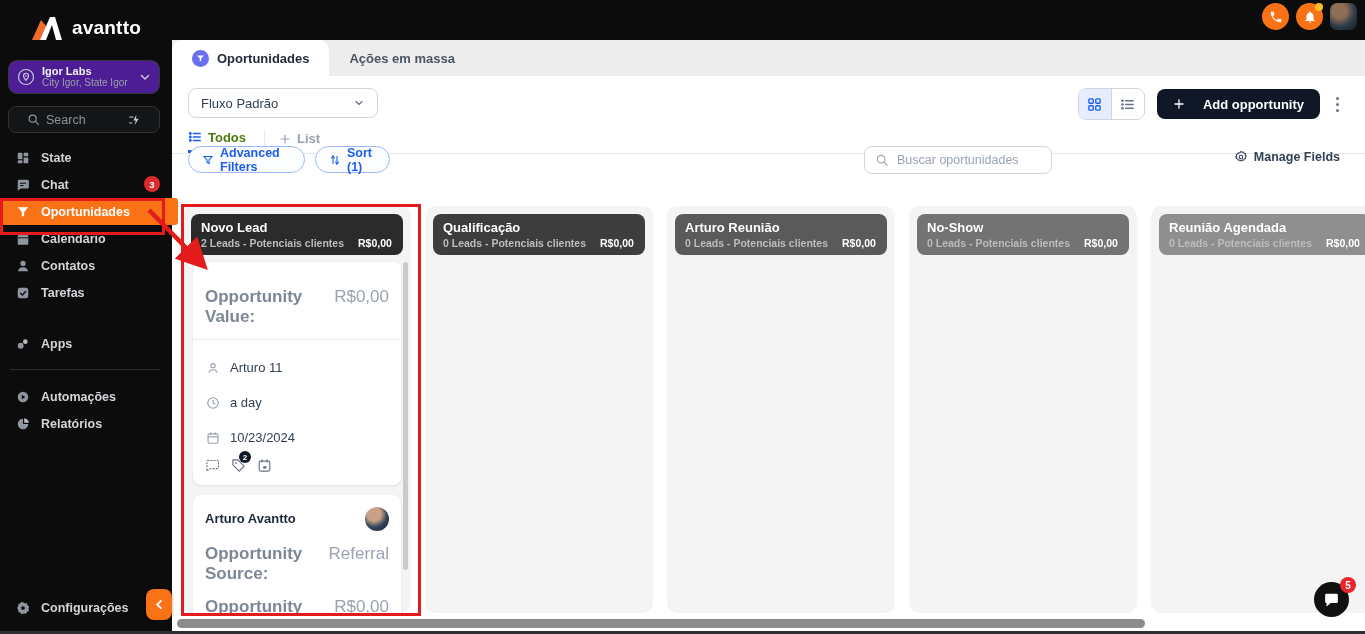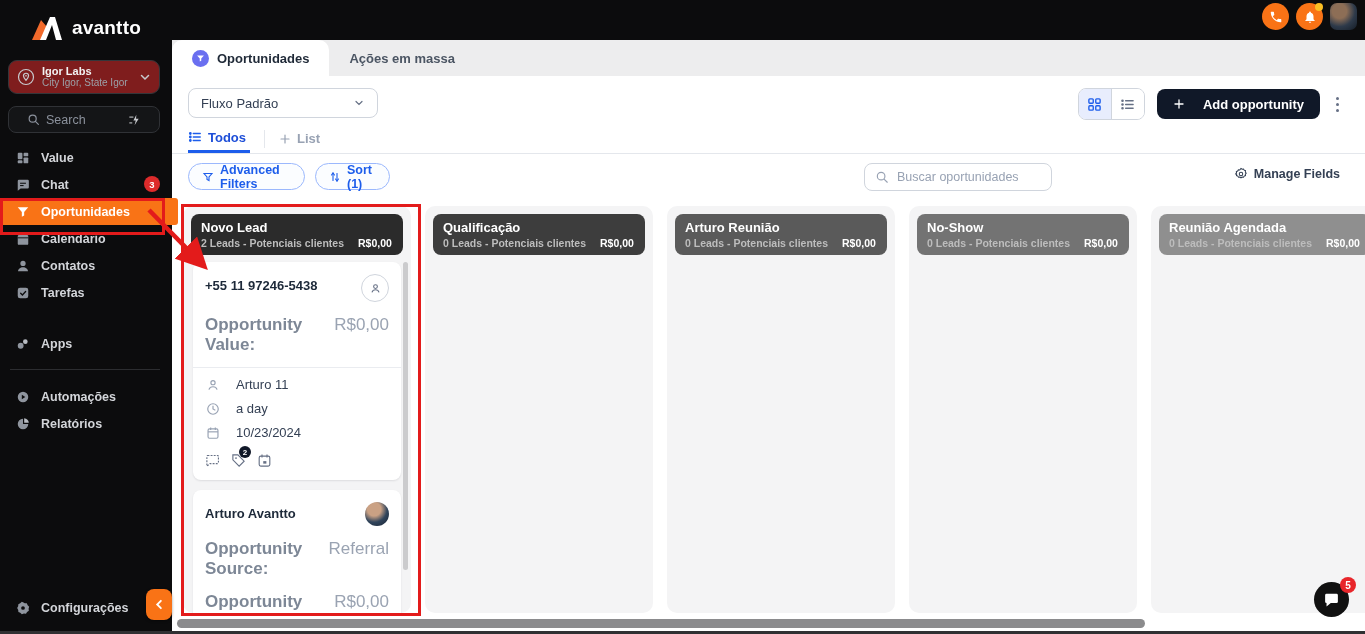--- a/index.html
+++ b/index.html
@@ -11,21 +11,21 @@
   .topbar{position:absolute;left:172px;top:0;right:0;height:40px;background:#0c0c0d;z-index:4;}
   .topbar-actions{position:absolute;right:8px;top:3px;display:flex;gap:7px;align-items:center;}
   .round-btn{width:27px;height:27px;border-radius:50%;background:#f97316;display:flex;align-items:center;justify-content:center;position:relative;}
   .round-btn .dot{position:absolute;top:0px;right:0px;width:8px;height:8px;border-radius:50%;background:#fbbf24;}
   .avatar-sq{width:27px;height:27px;border-radius:7px;background:radial-gradient(circle at 35% 30%,#8d6e56 0 28%,#2e3a4a 60%,#141c26 100%);}
 
   
   .sidebar{position:absolute;left:0;top:0;width:172px;height:634px;background:#0c0c0d;z-index:5;}
   .logo{position:absolute;left:0;top:8px;width:172px;height:40px;display:flex;align-items:center;justify-content:center;gap:7px;}
   .logo-text{color:#fff;font-size:19px;font-weight:700;letter-spacing:.2px;}
-  .loc-card{position:absolute;left:8px;top:60px;width:152px;height:34px;background:#7f1d1d;border:1px solid #34363a;border-radius:9px;display:flex;align-items:center;padding:0 8px;gap:7px;box-sizing:border-box;}
+  .loc-card{position:absolute;left:8px;top:60px;width:152px;height:34px;background:#4c1d95;border:1px solid #34363a;border-radius:9px;display:flex;align-items:center;padding:0 8px;gap:7px;box-sizing:border-box;}
   .loc-name{color:#f2f2f2;font-size:11px;font-weight:700;line-height:12px;}
   .loc-sub{color:#9ca1a8;font-size:10px;line-height:12px;}
   .loc-chev{margin-left:auto;}
   .side-search{position:absolute;left:8px;top:106px;width:152px;height:27px;background:#141517;border:1px solid #303236;border-radius:8px;display:flex;align-items:center;padding:0 18px;gap:6px;box-sizing:border-box;}
   .side-search .ph{color:#8b919c;font-size:12.5px;flex:1;}
   .nav{position:absolute;left:0;top:144px;width:172px;}
   .nav-item{height:27px;display:flex;align-items:center;gap:10px;padding-left:15px;color:#d3d5d9;font-size:12.5px;font-weight:700;position:relative;}
   .nav-item .nico{width:16px;display:flex;justify-content:center;color:#8f959e;}
   .nav-item.active{background:#f97316;color:#fff;width:163px;border-radius:0 3px 3px 0;}
   .nav-item.active .nico{color:#fff;}
@@ -50,24 +50,24 @@
   .toggle-group{display:flex;border:1px solid #d0d5dd;border-radius:8px;overflow:hidden;height:30px;}
   .toggle-cell{width:32px;display:flex;align-items:center;justify-content:center;background:#fff;}
   .toggle-cell.active{background:#e8edfd;}
   .toggle-cell + .toggle-cell{border-left:1px solid #d0d5dd;}
   .add-btn{height:30px;background:#101828;border-radius:8px;color:#fff;font-size:13px;font-weight:700;display:flex;align-items:center;gap:18px;padding:0 16px;}
   .kebab{display:flex;flex-direction:column;gap:3px;padding:0 4px;}
   .kebab i{width:3px;height:3px;border-radius:50%;background:#667085;}
 
   .views-row{position:absolute;left:0;top:48px;right:0;height:29px;border-bottom:1px solid #e4e7ec;display:flex;align-items:center;padding-left:16px;}
   .view-tab{display:flex;align-items:center;gap:6px;font-size:13px;font-weight:700;height:100%;}
-  .view-tab.todos{color:#1d4ed8;border-bottom:3px solid #1d5deb;padding:0 4px 0 0;box-sizing:border-box;}
+  .view-tab.todos{color:#4d7c0f;border-bottom:3px solid #1d5deb;padding:0 4px 0 0;box-sizing:border-box;}
   .view-tab.list{color:#98a2b3;margin-left:14px;padding-left:14px;border-left:1px solid #e4e7ec;height:18px;border-bottom:none;}
 
-  .filters-row{position:absolute;left:0;top:87px;right:0;height:30px;}
+  .filters-row{position:absolute;left:0;top:70px;right:0;height:30px;}
   .pill{position:absolute;height:27px;border:1px solid #9bb8fd;border-radius:16px;background:#fbfdff;color:#1d5deb;font-size:12.5px;font-weight:700;display:flex;align-items:center;gap:6px;padding:0 13px;box-sizing:border-box;}
   .pill.adv{left:16px;width:117px;}
   .pill.sort{left:143px;width:75px;}
   .board-search{position:absolute;right:313px;top:0px;width:188px;height:28px;border:1px solid #d0d5dd;border-radius:8px;display:flex;align-items:center;gap:8px;padding:0 10px;box-sizing:border-box;background:#fff;}
   .board-search .ph{color:#98a2b3;font-size:12.5px;}
   .manage-fields{position:absolute;right:25px;top:4px;display:flex;align-items:center;gap:6px;color:#344054;font-size:12.5px;font-weight:700;}
 
   
   .board{position:absolute;left:11px;top:130px;width:1400px;height:407px;display:flex;gap:14px;}
   .col{width:228px;flex:none;background:#f4f4f5;border-radius:10px;position:relative;overflow:hidden;}
@@ -79,21 +79,21 @@
   .cards{position:absolute;left:0;top:54px;right:0;bottom:0;padding:2px 10px 0;}
   .card{background:#fff;border-radius:8px;box-shadow:0 1px 2px rgba(16,24,40,.1);padding:12px;margin-bottom:10px;}
   .card-top{display:flex;align-items:flex-start;justify-content:space-between;}
   .card-title{font-size:13px;font-weight:700;color:#1d2939;padding-top:4px;}
   .contact-circ{width:26px;height:26px;border-radius:50%;border:1px solid #d0d5dd;display:flex;align-items:center;justify-content:center;color:#667085;background:#fff;}
   .avatar-circ{width:24px;height:24px;border-radius:50%;background:radial-gradient(circle at 38% 30%,#caa184 0 30%,#31455c 58%,#16202e 100%);}
   .field-row{display:flex;gap:8px;font-size:17px;margin-top:13px;}
   .f-label{color:#7d8796;font-weight:700;}
   .f-value{color:#9aa3b2;}
   .card-div{border-top:1px solid #eaecf0;margin:12px -12px 4px;}
-  .meta-row{display:flex;align-items:center;gap:15px;margin-top:9px;color:#344054;font-size:13px;}
+  .meta-row{display:flex;align-items:center;gap:9px;margin-top:20px;color:#344054;font-size:13px;}
   .meta-row .mico{width:16px;display:flex;justify-content:center;color:#98a2b3;}
   .card-foot{display:flex;align-items:center;gap:11px;margin-top:13px;color:#667085;}
   .tag-wrap{position:relative;}
   .tag-badge{position:absolute;top:-7px;right:-5px;width:12px;height:12px;border-radius:50%;background:#101828;color:#fff;font-size:8px;font-weight:700;display:flex;align-items:center;justify-content:center;}
   .col-scroll{position:absolute;right:3px;top:56px;width:5px;height:308px;border-radius:3px;background:#cbcbcd;}
 
   .hscroll{position:absolute;left:177px;top:619px;width:968px;height:9px;border-radius:5px;background:#8b8b8d;z-index:6;}
   .bottom-strip{position:absolute;left:0;bottom:0;width:100%;height:3px;background:#303032;z-index:70;}
 
   
@@ -182,21 +182,21 @@
     <nav class="nav">
       <div class="nav-item">
         <span class="nico">
           <svg width="14" height="14" viewBox="0 0 24 24" fill="#8f959e">
               <rect x="3" y="3" width="8" height="11" rx="1.5"></rect>
               <rect x="13" y="3" width="8" height="6" rx="1.5"></rect>
               <rect x="3" y="16" width="8" height="5" rx="1.5"></rect>
               <rect x="13" y="11" width="8" height="10" rx="1.5"></rect>
             </svg>
         </span>
-        <span>Value</span>
+        <span>State</span>
       </div>
       <div class="nav-item">
         <span class="nico">
           <svg width="14" height="14" viewBox="0 0 24 24" fill="#8f959e">
               <path d="M4 3h16a2 2 0 0 1 2 2v11a2 2 0 0 1-2 2H8l-5 4V5a2 2 0 0 1 2-2z"></path>
               <line x1="7" y1="9" x2="17" y2="9" stroke="#0c0c0d" stroke-width="1.8"></line>
               <line x1="7" y1="13" x2="13" y2="13" stroke="#0c0c0d" stroke-width="1.8"></line>
             </svg>
         </span>
         <span>Chat</span>
@@ -430,29 +430,20 @@
         <div class="col-head" style="background-color: rgb(43, 43, 43);">
           <div class="col-title">Novo Lead</div>
           <div class="col-sub">
             <span class="col-count">2 Leads - Potenciais clientes</span>
             <span class="col-val">R$0,00</span>
           </div>
         </div>
         <div class="cards">
 
           <div class="card">
-            <div class="card-top">
-              <span class="card-title">+55 11 97246-5438</span>
-              <span class="contact-circ">
-                <svg width="13" height="13" viewBox="0 0 24 24" fill="none" stroke="#667085" stroke-width="2">
-                    <circle cx="12" cy="8.5" r="3.5"></circle>
-                    <path d="M5.5 19c.8-3 3.4-4.8 6.5-4.8s5.7 1.8 6.5 4.8"></path>
-                  </svg>
-              </span>
-            </div>
             <div class="field-row">
               <span class="f-label">Opportunity Value:</span>
               <span class="f-value">R$0,00</span>
             </div>
             <div class="card-div"></div>
             <div class="meta-row">
               <span class="mico">
                 <svg width="14" height="14" viewBox="0 0 24 24" fill="none" stroke="#98a2b3" stroke-width="2">
                     <circle cx="12" cy="8" r="3.6"></circle>
                     <path d="M5 20c.9-3.2 3.6-5 7-5s6.1 1.8 7 5"></path>

